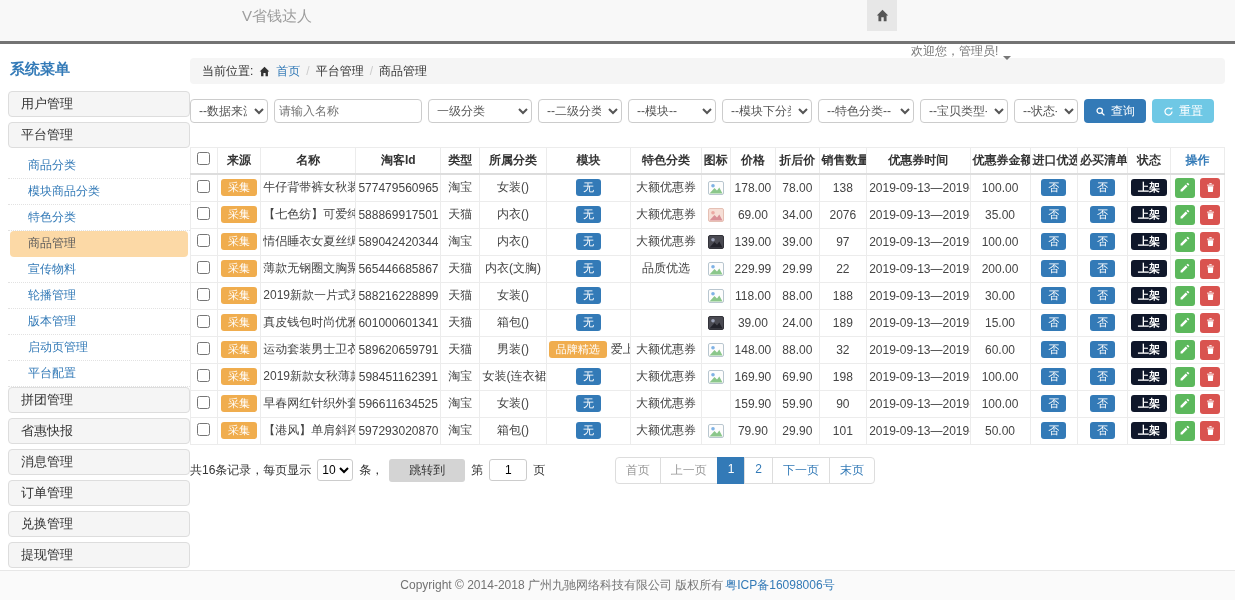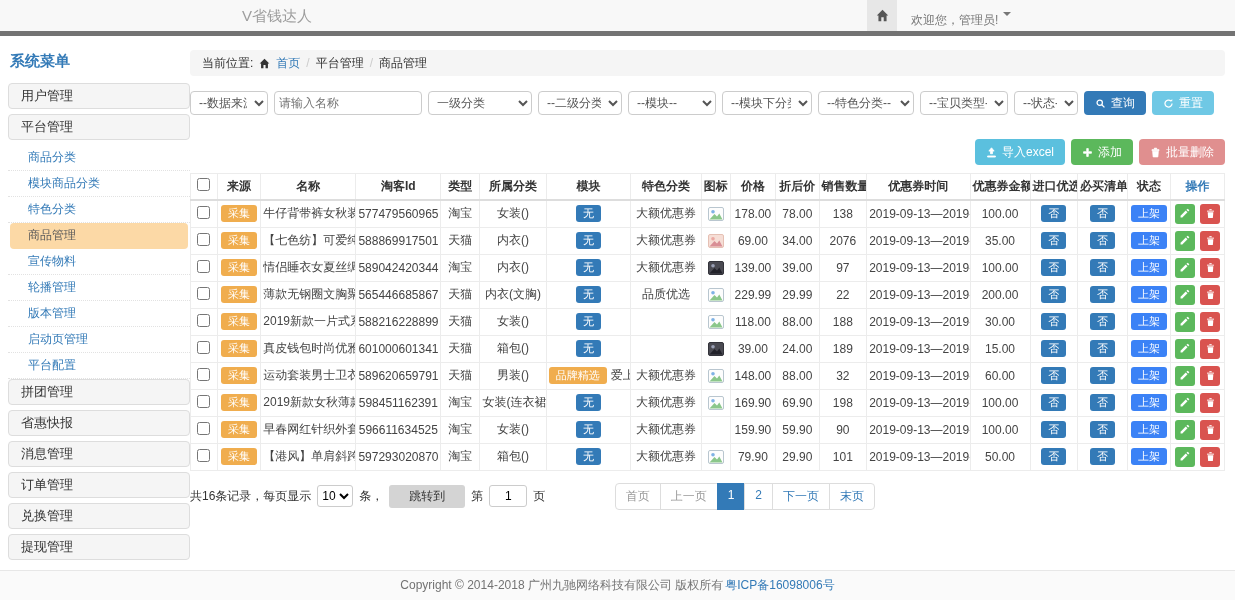--- a/index.html
+++ b/index.html
@@ -3,26 +3,26 @@
 <meta charset="utf-8">
 <style>
   * { box-sizing:border-box; margin:0; padding:0; }
   html,body { width:1235px; height:600px; }
   body {
     font-family:"Liberation Sans","DejaVu Sans",sans-serif;
     font-size:12px; color:#333; background:#fff;
     position:relative; overflow:hidden;
   }
   
-  .topbar { height:36px; background:#f8f8f8; border-bottom:5px solid #737373; position:relative; }
+  .topbar { height:44px; background:#f8f8f8; border-bottom:3px solid #737373; position:relative; }
   .brand { position:absolute; left:242px; top:0; line-height:32px; font-size:15px; color:#9d9d9d; cursor:pointer; }
   .topbar-right { position:absolute; left:867px; top:0; height:31px; display:flex; align-items:stretch; }
   .home-box { width:30px; background:#e7e7e7; display:flex; align-items:center; justify-content:center; cursor:pointer; }
   .home-box svg { width:13px; height:13px; fill:#555; }
-  .welcome { display:flex; align-items:flex-start; padding:12px 14px; color:#777; gap:5px; cursor:pointer; }
+  .welcome { display:flex; align-items:flex-end; padding:12px 14px; color:#777; gap:5px; cursor:pointer;margin-top:48px; }
   .caret { width:0; height:0; border-left:4px solid transparent; border-right:4px solid transparent; border-top:4px solid #777; }
   
   .layout { display:flex; padding:14px 10px 0 8px; }
   .sidebar { width:182px; flex:none; }
   .sidebar-title { color:#337ab7; font-size:15px; font-weight:bold; margin:2px 0 12px 2px; }
   .menu-header { height:26px; line-height:24px; padding-left:12px; background:#f5f5f5; border:1px solid #ddd;
                  border-radius:4px; margin-bottom:5px; font-size:13px; color:#333; cursor:pointer; }
   .menu-sub { height:26px; line-height:25px; padding-left:20px; font-size:12px; color:#337ab7;
               border-bottom:1px dotted #e2e2e2; background:#fff; cursor:pointer; }
   .menu-sub.active { background:#fcd9a6; border-radius:4px; color:#5a5a5a; border-bottom-color:transparent; margin:0 2px; padding-left:18px; }
@@ -52,21 +52,21 @@
   .toolbar .btn { height:26px; }
   
   table.grid { width:100%; border-collapse:collapse; table-layout:fixed; }
   .grid th, .grid td { border:1px solid #ececec; text-align:center; padding:3px 2px; height:26px;
                        font-size:12px; color:#444; overflow:hidden; white-space:nowrap; }
   .grid thead th { border-bottom:2px solid #ddd; font-weight:bold; color:#333; }
   .grid thead th:last-child { color:#337ab7; }
   .badge { display:inline-block; border-radius:3px; color:#fff; font-size:11px; padding:2px 7px; line-height:1.25; }
   .badge-orange { background:#f0ad4e; }
   .badge-blue { background:#337ab7; }
-  .badge-green { background:#3b82f6; }
+  .badge-green { background:#0f172a;font-weight:bold; }
   .module-extra { margin-left:4px; }
   .opbtn { display:inline-flex; align-items:center; justify-content:center; width:20px; height:20px;
            border-radius:3px; border:none; cursor:pointer; margin:0 1px; vertical-align:middle; }
   .opbtn svg { width:11px; height:11px; fill:#fff; }
   .opbtn.edit { background:#5cb85c; }
   .opbtn.del { background:#d9534f; }
   .img-icon svg { width:16px; height:14px; vertical-align:middle; }
   .img-icon .bg { stroke-width:1; }
   .icon-landscape .bg { fill:#fdfdfd; stroke:#b9c6cf; }
   .icon-landscape .sun { fill:#7fb2e5; }
@@ -172,43 +172,20 @@
       </button>
       <button class="btn btn-info-light">
         <svg viewBox="0 0 14 14" fill="none">
             <path d="M11.5 7a4.5 4.5 0 1 1-1.4-3.2" stroke-width="1.6" fill="none"></path>
             <path d="M11.8 1.2 V4.2 H8.8" fill="#fff" stroke="none"></path>
           </svg>
         <span>重置</span>
       </button>
     </div>
 
-    <div class="toolbar">
-      <button class="btn btn-info">
-        <svg viewBox="0 0 14 14">
-            <path d="M7 1 L10.4 5.2 H8.3 V8.6 H5.7 V5.2 H3.6 Z"></path>
-            <path d="M2 11.4 H12 V12.8 H2 Z"></path>
-          </svg>
-        <span>导入excel</span>
-      </button>
-      <button class="btn btn-green">
-        <svg viewBox="0 0 14 14">
-            <path d="M6 2 H8 V6 H12 V8 H8 V12 H6 V8 H2 V6 H6 Z"></path>
-          </svg>
-        <span>添加</span>
-      </button>
-      <button class="btn btn-softred">
-        <svg viewBox="0 0 14 14">
-            <path d="M5.5 1.5 H8.5 V2.8 H5.5 Z"></path>
-            <path d="M2.5 3.4 H11.5 V4.6 H2.5 Z"></path>
-            <path d="M3.4 5.4 H10.6 L10 12.6 H4 Z"></path>
-          </svg>
-        <span>批量删除</span>
-      </button>
-    </div>
 
     <table class="grid">
       <colgroup>
         <col style="width:2.6%">
           <col style="width:4.2%">
           <col style="width:9.2%">
           <col style="width:8.2%">
         <col style="width:3.8%">
           <col style="width:6.4%">
           <col style="width:8.2%">

